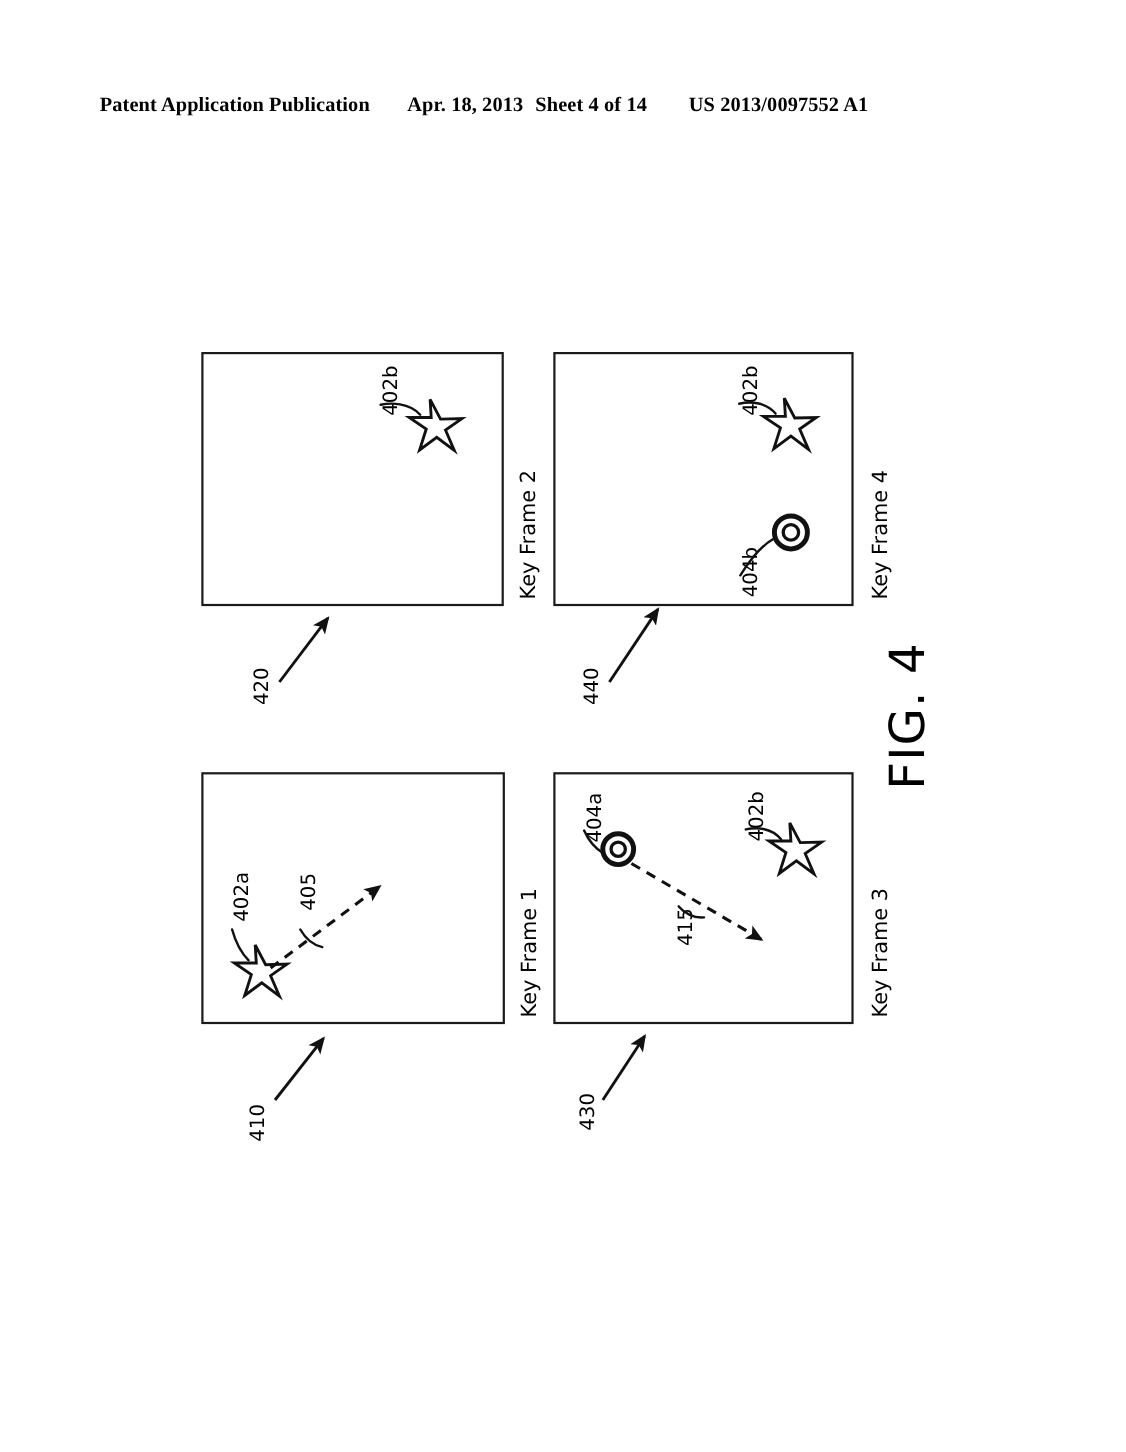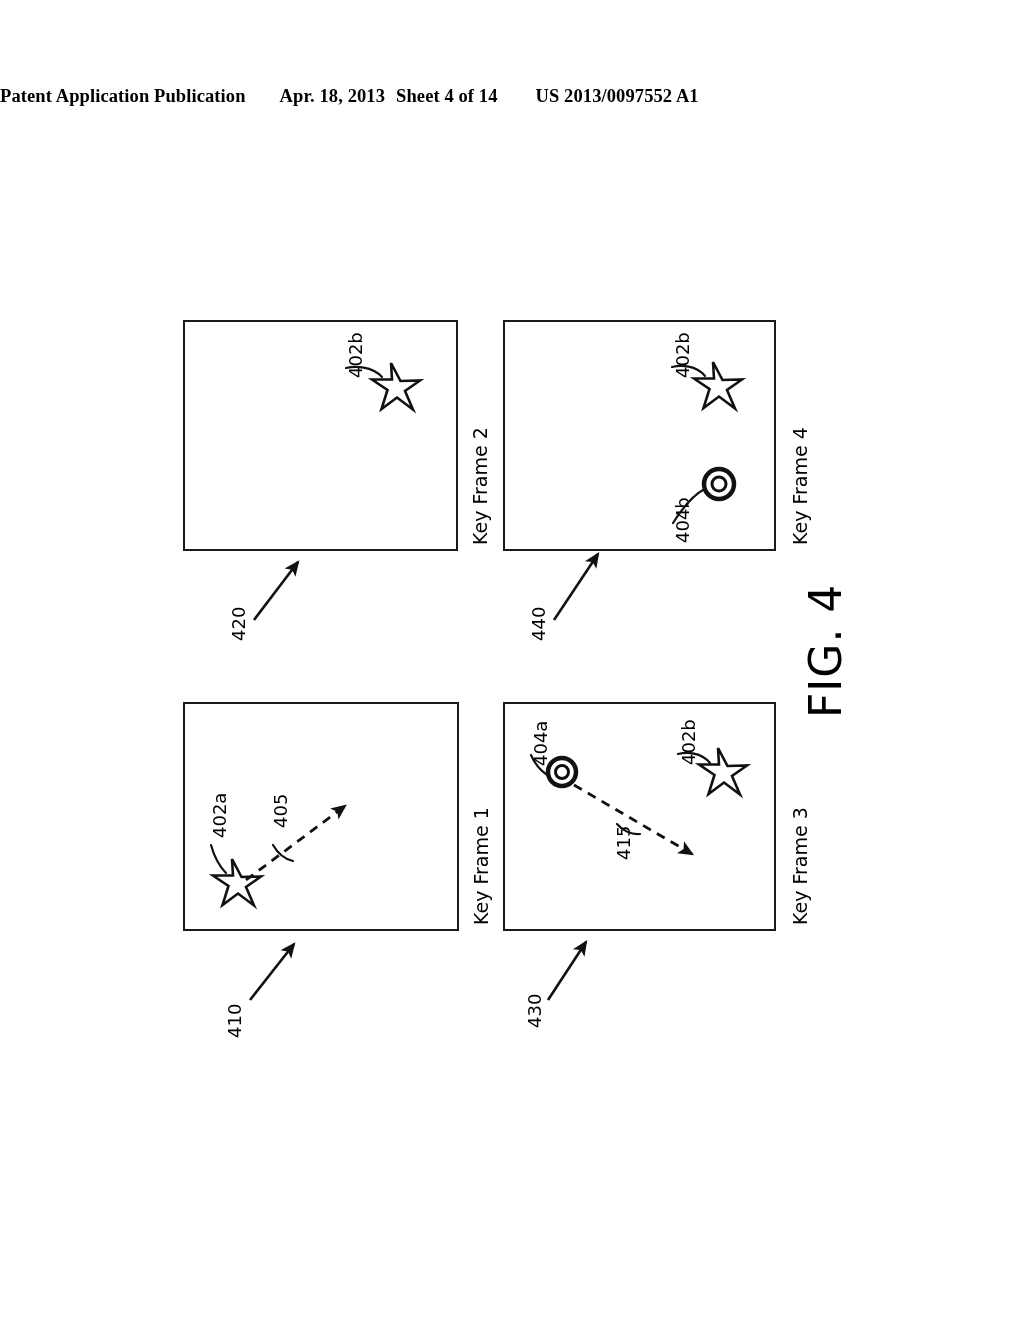--- a/index.html
+++ b/index.html
@@ -14,21 +14,21 @@
     font-family: "Liberation Sans", sans-serif;
     overflow: hidden;
   }
 
   
   .page-header {
     position: absolute;
     top: 86px;
     left: 0;
     width: 880px;
-    text-align: left;
+    text-align: center;
     font-family: "Liberation Serif", serif;
     font-weight: bold;
     font-size: 18.5px;
     color: #000;
     white-space: nowrap;
     letter-spacing: 0.1px;
   }
   .page-header .seg { display: inline-block; vertical-align: baseline; }
   .gap-a { display: inline-block; width: 34px; }
   .gap-b { display: inline-block; width: 11px; }

